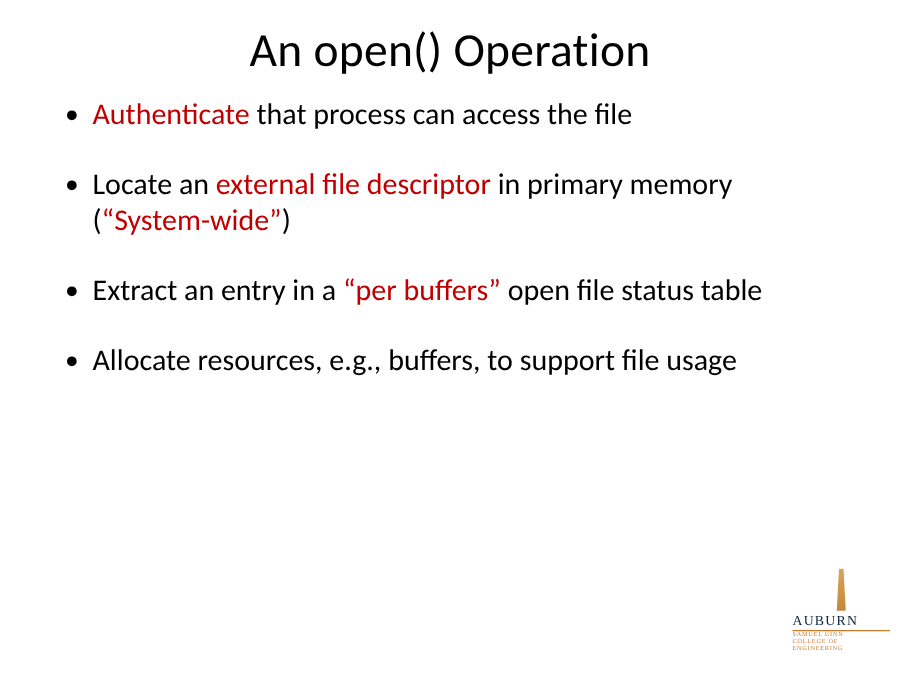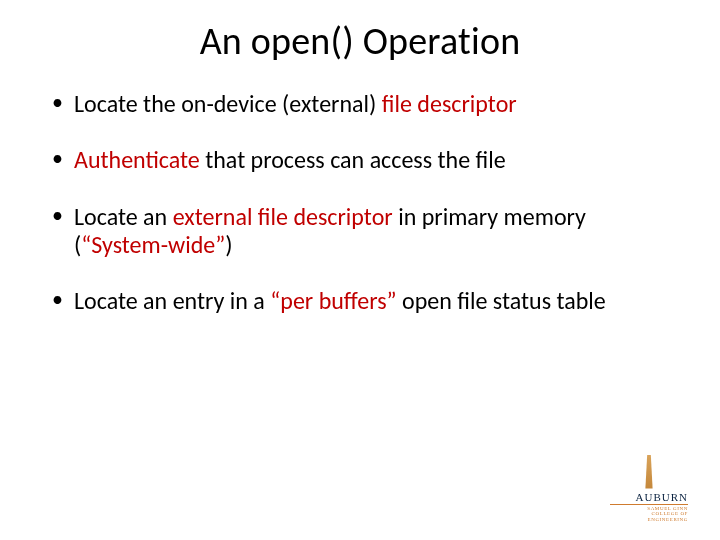--- a/index.html
+++ b/index.html
@@ -1,45 +1,45 @@
 <!DOCTYPE html>
 <html><head>
 <meta charset="utf-8">
 <style>
   * { margin: 0; padding: 0; box-sizing: border-box; }
   html, body { width: 720px; height: 540px; background: #fff; font-family: Calibri, "Segoe UI", Arial, sans-serif; color: #000; }
   .slide { position: relative; width: 720px; height: 540px; padding: 18px 46px 0 46px; }
-  .title { font-size: 38px; font-weight: 400; text-align: center; margin-bottom: 26px; letter-spacing: 0.2px; }
+  .title { font-size: 38px; font-weight: 400; text-align: center; margin-bottom: 14px; letter-spacing: 0.2px; }
   ul.list { list-style: none; }
   ul.list > li { position: relative; font-size: 24px; line-height: 1.18; margin-bottom: 28px; padding-left: 28px; }
   ul.list > li::before { content: "•"; position: absolute; left: 6px; top: 0; font-size: 22px; }
   .red { color: #c00000; }
-  .logo { position: absolute; right: 32px; bottom: 18px; width: 78px; text-align: right; }
+  .logo { position: absolute; right: 8px; bottom: 18px; width: 78px; text-align: left; }
   .tower { width: 18px; height: 34px; margin: 0 auto 2px; background: linear-gradient(#d9a35a,#c4873a); clip-path: polygon(40% 0, 60% 0, 70% 100%, 30% 100%); }
   .uname { font-family: Georgia, "Times New Roman", serif; font-size: 11px; letter-spacing: 1px; color: #0b2341; border-bottom: 1px solid #cf7b2e; padding-bottom: 1px; margin-bottom: 1px; }
   .sub { font-family: Georgia, serif; font-size: 5px; color: #cf7b2e; letter-spacing: 0.6px; line-height: 1.1; }
 </style>
 </head>
 <body>
 
 <div class="slide">
   <h1 class="title">An open() Operation</h1>
 
   <ul class="list">
     <li>
-      <span>Locate the on-device (external) </span><span class="red">file descriptor</span>
-    </li>
-    <li>
       <span class="red">Authenticate</span><span> that process can access the file</span>
     </li>
     <li>
       <span>Locate an </span><span class="red">external file descriptor</span><span> in primary memory (</span><span class="red">“System-wide”</span><span>)</span>
     </li>
     <li>
-      <span>Locate an entry in a </span><span class="red">“per buffers”</span><span> open file status table</span>
+      <span>Extract an entry in a </span><span class="red">“per buffers”</span><span> open file status table</span>
+    </li>
+    <li>
+      <span>Allocate resources, e.g., buffers, to support file usage</span>
     </li>
   </ul>
 
   <div class="logo">
     <div class="tower"></div>
     <div class="uname">AUBURN</div>
     <div class="sub">SAMUEL GINN</div>
     <div class="sub">COLLEGE OF ENGINEERING</div>
   </div>
 </div>

